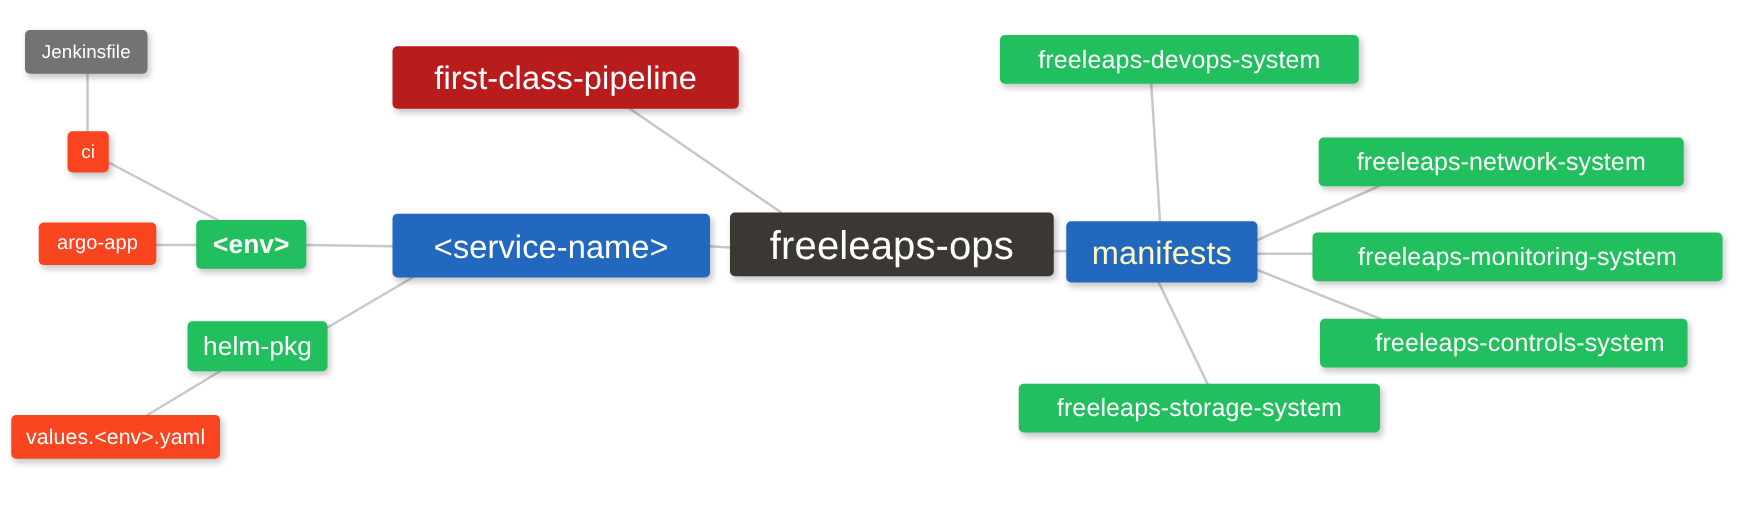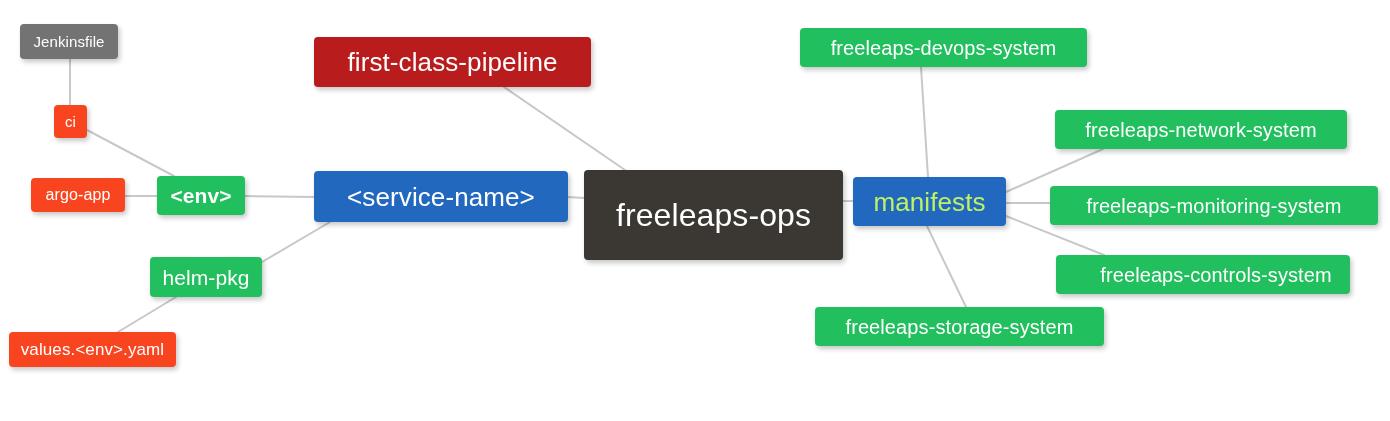--- a/index.html
+++ b/index.html
@@ -83,24 +83,24 @@
       </div>
       <div class="node" style="left: 9px; top: 332px; width: 167px; height: 35px; background: rgb(248, 68, 31); color: rgb(255, 255, 255); font-size: 17px;">
         <span class="node-label">values.&lt;env&gt;.yaml</span>
       </div>
       <div class="node" style="left: 314px; top: 37px; width: 277px; height: 50px; background: #b91c1c; color: rgb(255, 255, 255); font-size: 26px;">
         <span class="node-label">first-class-pipeline</span>
       </div>
       <div class="node" style="left: 314px; top: 171px; width: 254px; height: 51px; background: rgb(35, 104, 191); color: rgb(255, 255, 255); font-size: 26px;">
         <span class="node-label">&lt;service-name&gt;</span>
       </div>
-      <div class="node" style="left: 584px; top: 170px; width: 259px; height: 90px; background: rgb(59, 55, 51); color: rgb(255, 255, 255); font-size: 32px;">
+      <div class="node" style="left: 584px; top: 170px; width: 259px; height: 51px; background: rgb(59, 55, 51); color: rgb(255, 255, 255); font-size: 32px;">
         <span class="node-label">freeleaps-ops</span>
       </div>
-      <div class="node" style="left: 853px; top: 177px; width: 153px; height: 49px; background: rgb(35, 104, 191); color: #bef264; font-size: 26px;">
+      <div class="node" style="left: 853px; top: 177px; width: 153px; height: 49px; background: rgb(35, 104, 191); color: #fef9c3; font-size: 26px;">
         <span class="node-label">manifests</span>
       </div>
       <div class="node" style="left: 800px; top: 28px; width: 287px; height: 39px; background: rgb(33, 191, 94); color: rgb(255, 255, 255); font-size: 20px;">
         <span class="node-label">freeleaps-devops-system</span>
       </div>
       <div class="node" style="left: 1055px; top: 110px; width: 292px; height: 39px; background: rgb(33, 191, 94); color: rgb(255, 255, 255); font-size: 20px;">
         <span class="node-label">freeleaps-network-system</span>
       </div>
       <div class="node" style="left: 1050px; top: 186px; width: 328px; height: 39px; background: rgb(33, 191, 94); color: rgb(255, 255, 255); font-size: 20px;">
         <span class="node-label">freeleaps-monitoring-system</span>

